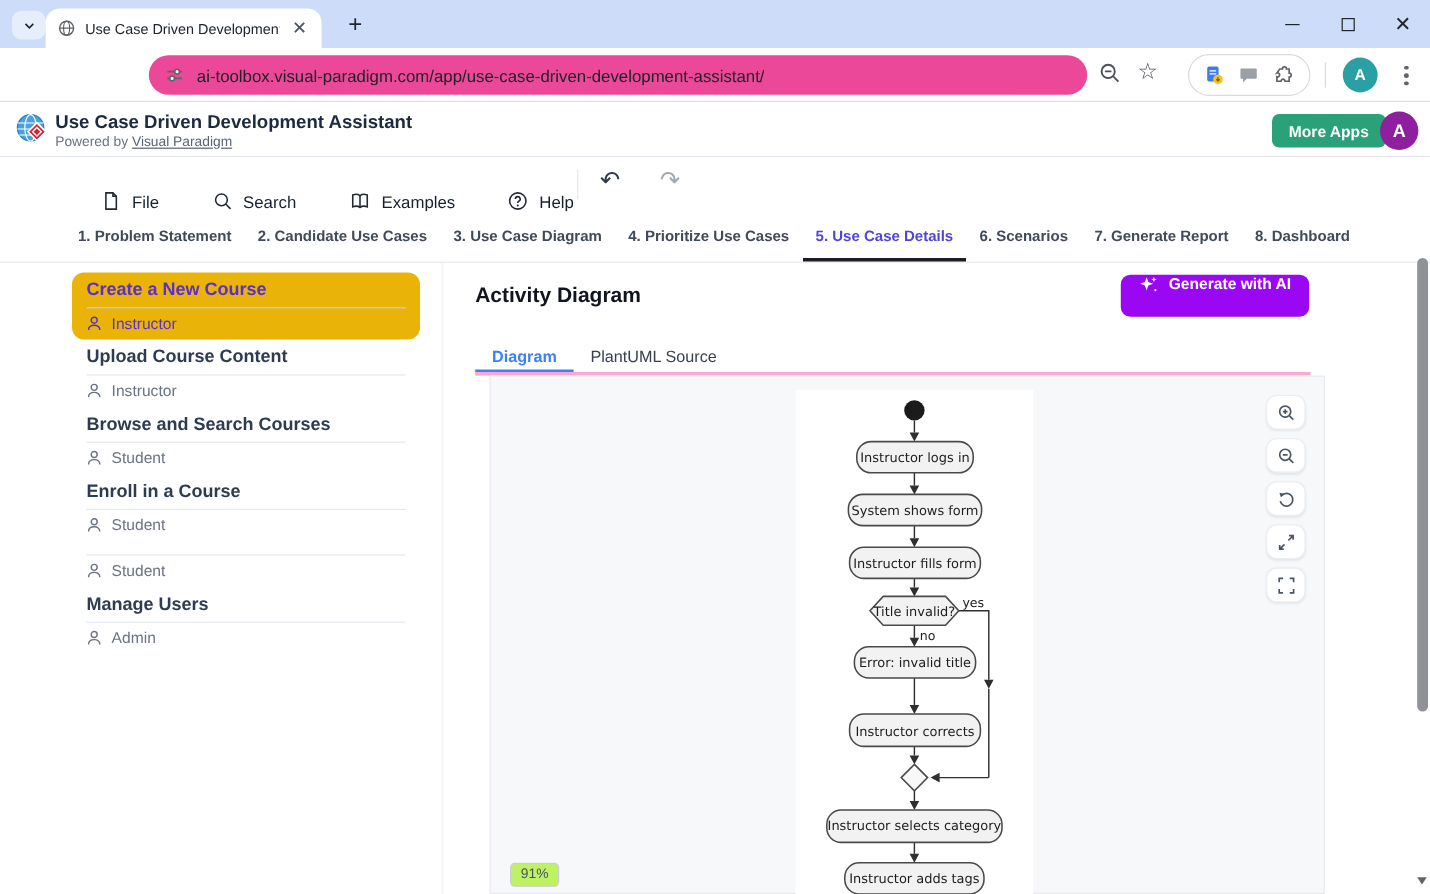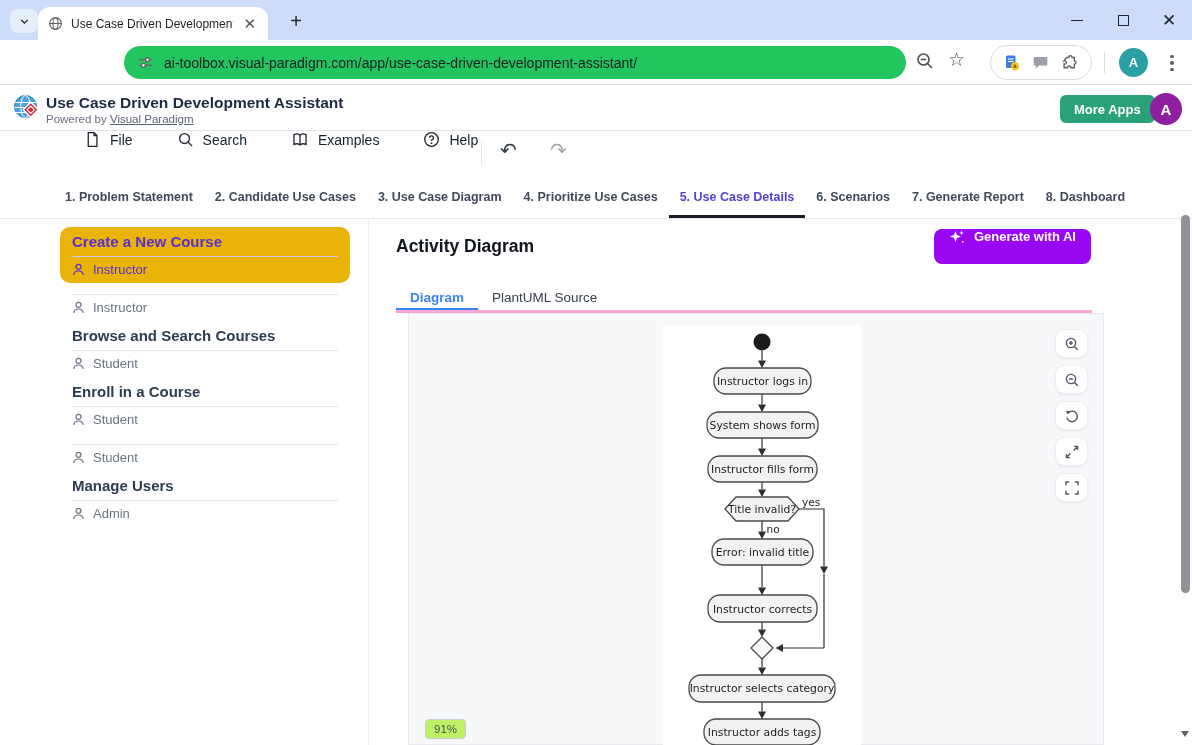--- a/index.html
+++ b/index.html
@@ -27,21 +27,21 @@
   .close-glyph { font-size:17px; line-height:1; }
 
   
   .navbar { position:absolute; left:0; top:40px; width:100%; height:45px; background:#fff; border-bottom:1px solid #dde1e6; }
   .nav-ic { position:absolute; top:50px; width:26px; height:26px; display:flex; align-items:center;
     justify-content:center; font-size:18px; cursor:pointer; }
   .back-ic { left:11px; color:#3c4043; }
   .fwd-ic { left:47px; color:#b2b8bf; }
   .reload-ic { left:83px; color:#3c4043; font-size:17px; }
   .urlbar { position:absolute; left:124px; top:46px; width:782px; height:33px; border-radius:17px;
-    background:#22c55e; display:flex; align-items:center; gap:11px; padding:0 14px; cursor:text; }
+    background:#ec4899; display:flex; align-items:center; gap:11px; padding:0 14px; cursor:text; }
   .url-text { font-size:14px; color:#202124; white-space:nowrap; overflow:hidden; }
   .url-zoom { position:absolute; left:915px; top:51px; cursor:pointer; }
   .url-star { position:absolute; left:948px; top:48px; font-size:19px; color:#4b5158; cursor:pointer; }
   .ext-pill { position:absolute; left:990px; top:45px; width:102px; height:35px; border:1px solid #d7dbe0;
     border-radius:18px; display:flex; align-items:center; justify-content:space-evenly; background:#fff; }
   .chrome-sep { position:absolute; left:1104px; top:52px; width:1px; height:21px; background:#d7dbe0; }
   .chrome-avatar { position:absolute; left:1119px; top:48px; width:29px; height:29px; border-radius:50%;
     background:#2aa0a5; color:#fff; font-size:13px; font-weight:700; display:flex; align-items:center;
     justify-content:center; cursor:pointer; }
   .kebab { position:absolute; left:1161px; top:50px; width:22px; height:26px; display:flex; flex-direction:column;
@@ -55,21 +55,21 @@
   .app-sub { position:absolute; left:46px; top:113px; font-size:11.5px; color:#6b7280; }
   .app-sub a { color:#5a6372; text-decoration:underline; cursor:pointer; }
   .more-apps { position:absolute; left:1060px; top:95px; height:28px; padding:0 14px; border-radius:6px;
     background:#2aa179; color:#fff; font-size:13px; font-weight:600; display:flex; align-items:center; cursor:pointer; }
   .app-avatar { position:absolute; left:1150px; top:93px; width:32px; height:32px; border-radius:50%;
     background:#8e1f9e; color:#fff; font-size:15px; font-weight:700; display:flex; align-items:center;
     justify-content:center; cursor:pointer; }
 
   
   .menubar { position:absolute; left:0; top:131px; width:100%; height:45px; background:#fff; }
-  .menu-items { position:absolute; left:84px; top:0; height:45px; display:flex; align-items:flex-start; gap:44px; }
+  .menu-items { position:absolute; left:84px; top:0; height:45px; display:flex; align-items:flex-end; gap:44px; }
   .menu-item { display:flex; align-items:center; gap:9px; font-size:14px; color:#16202e; cursor:pointer; }
   .menu-sep { position:absolute; left:481px; top:10px; width:1px; height:25px; background:#e3e6ea; }
   .undo-btn { position:absolute; left:500px; top:7px; font-size:20px; color:#2f3a48; cursor:pointer; }
   .redo-btn { position:absolute; left:550px; top:7px; font-size:20px; color:#a2a8b0; cursor:pointer; }
 
   
   .stepsbar { position:absolute; left:0; top:176px; width:100%; height:43px; background:#fff;
     border-bottom:1px solid #e6e8ec; display:flex; align-items:stretch; padding-left:54px; }
   .step { display:flex; align-items:center; padding:0 11px; font-size:12.5px; font-weight:600;
     color:#404a59; cursor:pointer; white-space:nowrap; }
@@ -262,20 +262,21 @@
       <hr>
     <div class="actor">
       <svg width="13" height="13" viewBox="0 0 13 13">
         <circle cx="6.5" cy="3.8" r="2.5" fill="none" stroke="currentColor" stroke-width="1.2"></circle>
         <path d="M1.8 12 c0-2.7 2.1-4 4.7-4 s4.7 1.3 4.7 4" fill="none" stroke="currentColor" stroke-width="1.2"></path>
       </svg>
       <span>Instructor</span>
     </div>
   </div>
   <div class="uc">
+    <div class="t">Upload Course Content</div>
       <hr>
     <div class="actor">
       <svg width="13" height="13" viewBox="0 0 13 13">
         <circle cx="6.5" cy="3.8" r="2.5" fill="none" stroke="currentColor" stroke-width="1.2"></circle>
         <path d="M1.8 12 c0-2.7 2.1-4 4.7-4 s4.7 1.3 4.7 4" fill="none" stroke="currentColor" stroke-width="1.2"></path>
       </svg>
       <span>Instructor</span>
     </div>
   </div>
   <div class="uc">

